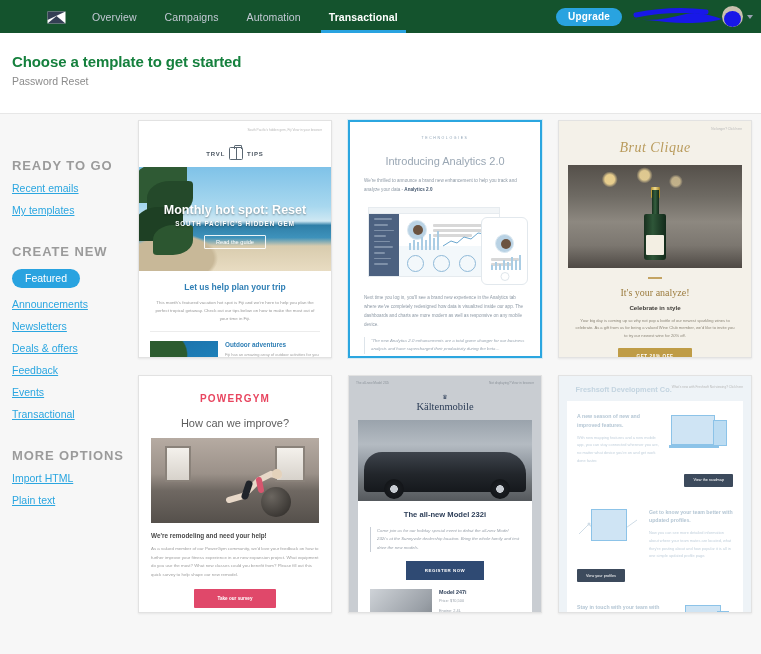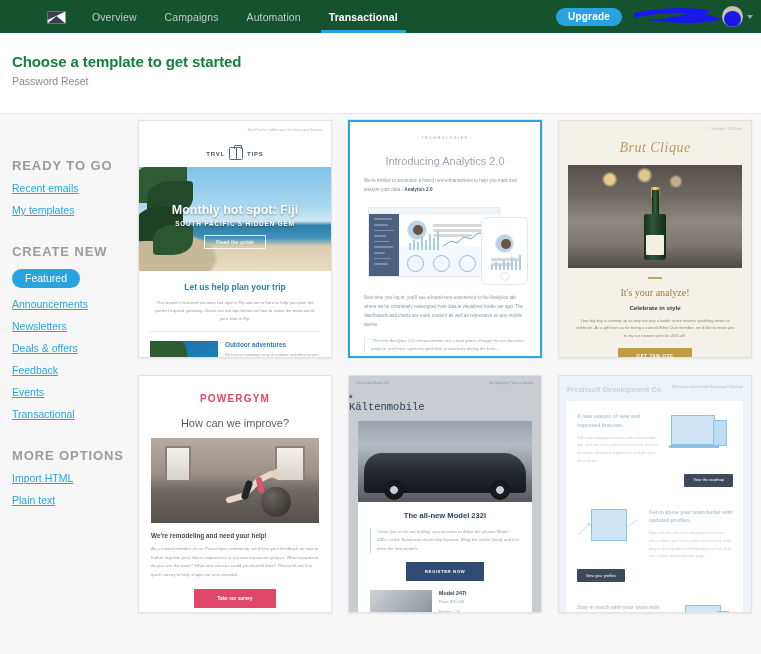--- a/index.html
+++ b/index.html
@@ -336,21 +336,21 @@
     font-size: 4.6px; text-align: center; padding: 7px 0; border-radius: 1px; font-weight: bold;
   }
 
   
   #card-auto .tinner { background: #c9cdd2; }
   .ka-pre {
     display: flex; justify-content: space-between; padding: 5px 7px 0;
     font-size: 3.2px; color: #8e959c;
   }
   .ka-logo {
-    font-family: Liberation Mono, monospace;
+    text-align: center; font-family: Liberation Serif, serif;
     font-size: 10.5px; color: #2c3d57; padding: 9px 0 8px;
   }
   .ka-crown { font-size: 6px; line-height: 1; margin-bottom: 1px; }
   .ka-photo {
     height: 81px; margin: 0 9px; position: relative; overflow: hidden;
     background: linear-gradient(to bottom,#9aa3ac 0%, #b4bbc2 30%, #8e959d 58%, #6f7478 78%, #55595d 100%);
   }
   .ka-car {
     position: absolute; left: 6px; right: 6px; bottom: 9px; height: 40px;
     background: linear-gradient(to bottom,#3e444c 0%,#22262b 55%,#15181c 100%);
@@ -373,21 +373,21 @@
   .ka-prod { display: flex; gap: 7px; padding: 9px 12px 0; }
   .ka-prod-img {
     width: 62px; height: 54px; flex-shrink: 0; position: relative; overflow: hidden;
     background: linear-gradient(135deg,#cfd3d8,#9aa0a7 60%,#6d7278);
   }
   .ka-prod-h { font-size: 5.4px; color: #2c3d57; font-weight: bold; }
   .ka-prod-l { font-size: 3.9px; color: #9aa2ab; margin-top: 3px; line-height: 1.7; }
 
   
   #card-freshsoft .tinner { background: #eef3f7; padding: 9px 8px; }
-  .fs-head { display: flex; justify-content: space-between; align-items: flex-start; }
+  .fs-head { display: flex; justify-content: flex-end; align-items: flex-start; }
   .fs-brand { font-size: 7.4px; color: #c3d4e0; font-weight: bold; }
   .fs-panel { background: #fff; margin-top: 7px; }
   .fs-row { display: flex; gap: 8px; padding: 11px 10px; align-items: flex-start; }
   .fs-col { flex: 1; }
   .fs-h { font-size: 5.2px; color: #b4c6d4; font-weight: bold; line-height: 1.7; }
   .fs-p { font-size: 3.9px; color: #c2d0dc; line-height: 1.95; margin-top: 4px; }
   .fs-btn {
     display: inline-block; margin-top: 6px; background: #3c4a5c; color: #fff;
     font-size: 3.8px; padding: 4.5px 9px; border-radius: 1px;
   }
@@ -482,21 +482,21 @@
         <div class="logo-row">
           <span class="trvl-txt">TRVL</span>
           <span class="suitcase"></span>
           <span class="trvl-txt">TIPS</span>
         </div>
         <div class="hero-fiji">
           <span class="palm" style="left:-6px;top:-4px;width:54px;height:40px;"></span>
           <span class="palm" style="left:8px;top:14px;width:46px;height:34px;background:#24492a;"></span>
           <span class="palm" style="left:-4px;top:40px;width:48px;height:34px;background:#1e4024;"></span>
           <span class="palm" style="left:14px;top:58px;width:40px;height:30px;background:#2c5630;"></span>
-          <div class="fiji-t1">Monthly hot spot: Fiji</div>
+          <div class="fiji-t1">Monthly hot spot: Reset</div>
           <div class="fiji-t2">SOUTH PACIFIC'S HIDDEN GEM</div>
           <div class="fiji-btn">Read the guide</div>
         </div>
         <div class="sec-title-blue">Let us help plan your trip</div>
         <div class="body-p">This month's featured vacation hot spot is Fiji and we're here to help you plan the perfect tropical getaway. Check out our tips below on how to make the most out of your time in Fiji.</div>
         <div class="divider-line"></div>
         <div class="col2">
           <div class="mini-img-fiji"></div>
           <div>
             <div class="sm-head-blue">Outdoor adventures</div>

